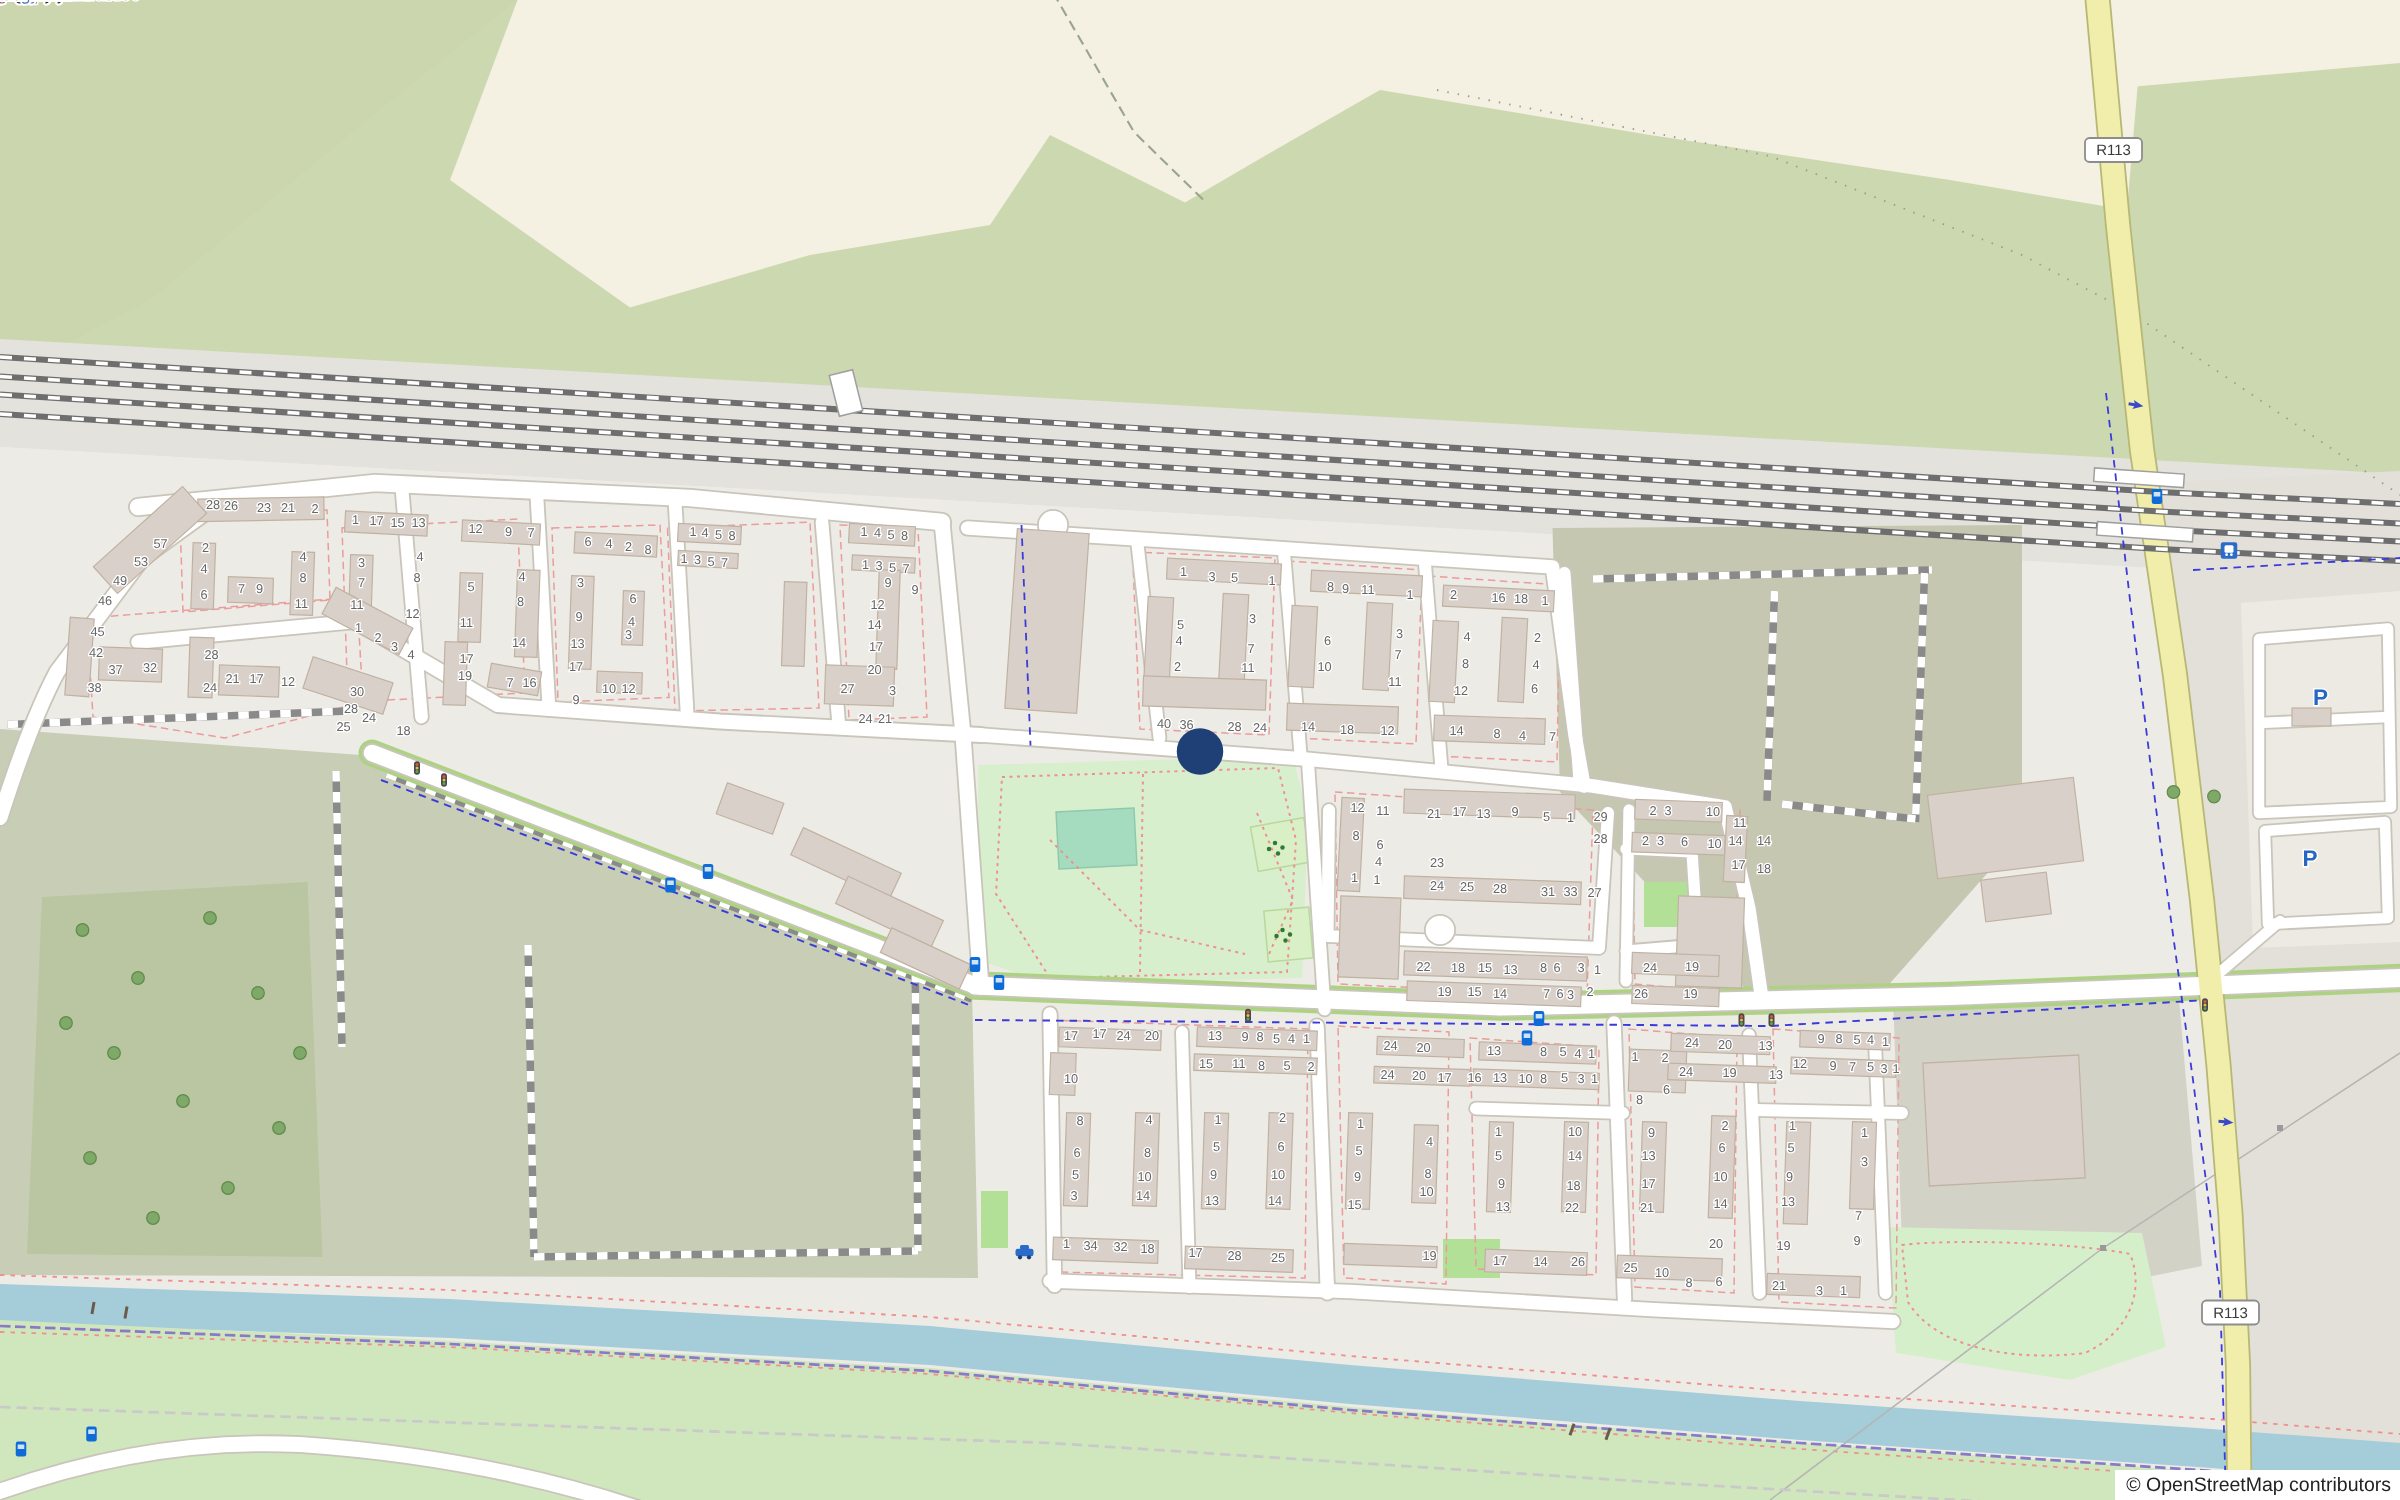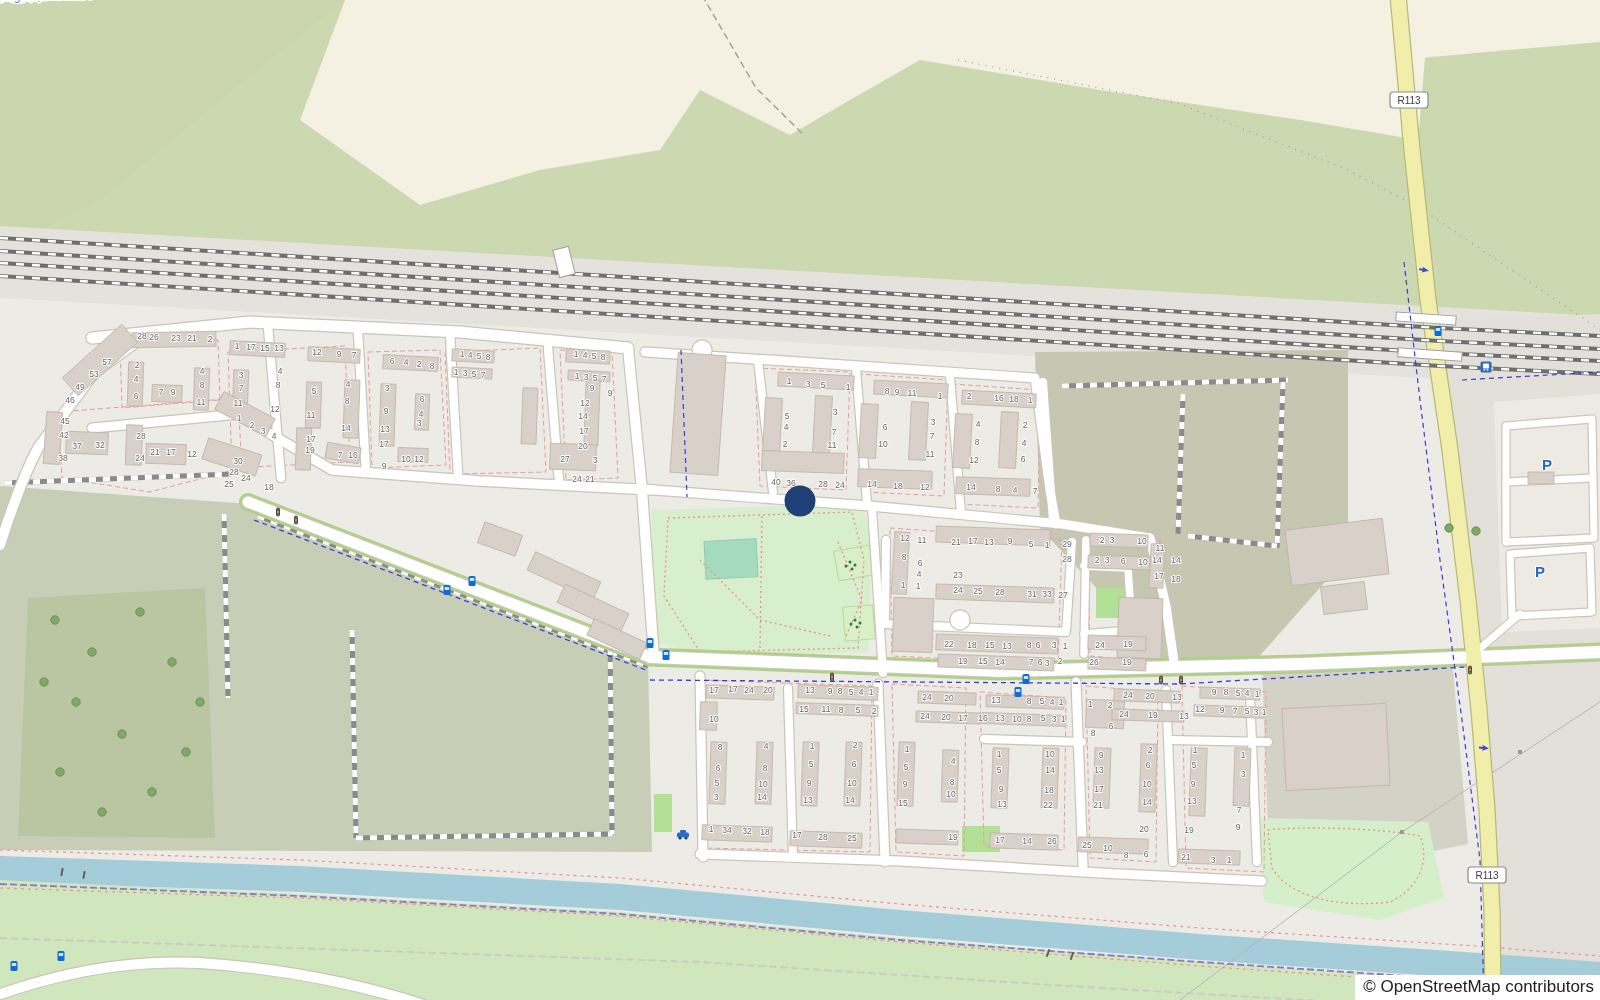--- a/index.html
+++ b/index.html
@@ -11,21 +11,21 @@
   .t-rail{font-size:10px;fill:#4c4c4c;stroke:#ffffffcc;stroke-width:2.2px;paint-order:stroke;}
   .t-loc{font-size:12.5px;fill:#787878;stroke:#fff;stroke-width:2.4px;paint-order:stroke;}
   .t-loci{font-size:17px;font-style:italic;fill:#6d6d6d;stroke:#fff;stroke-width:2.4px;paint-order:stroke;}
   .t-water{font-size:12px;font-style:italic;fill:#4d7fa8;stroke:#b6dcec;stroke-width:2px;paint-order:stroke;}
   .t-bnd{font-size: 11.5px;stroke:#fff;stroke-width:2px;paint-order:stroke;}
   .t-tr{font-size:12px;fill:#4a74c8;stroke:#fff;stroke-width:2.4px;paint-order:stroke;}
   .t-poi{font-size:11px;fill:#4a4a4a;stroke:#fff;stroke-width:2.2px;paint-order:stroke;}
   .t-num{font-size:8.5px;fill:#666;stroke:#fff;stroke-width:1.8px;paint-order:stroke;}
   .t-badge{font-size:10px;fill:#3c3c3c;}
   .t-p{font-size:15px;font-weight:bold;fill:#2666c4;stroke:#fff;stroke-width:2px;paint-order:stroke;}
-  #attr{position:absolute;right:0;bottom:0;background:#fff;padding:2px 6px 3px 8px;font-size:17px;color:#222;}
+  #attr{position:absolute;right:0;bottom:0;background:#fff;padding:2px 6px 3px 8px;font-size:13px;color:#222;}
 </style>
 </head>
 <body>
 
 <div id="viewport">
   <svg id="map-svg" width="1600" height="1000" viewBox="0 0 1600 1000">
     <g id="g-areas">
         <polygon points="0,0 1600,0 1600,318 1440,326 0,228" fill="#ccd8af" stroke="none" stroke-width="1"></polygon>
         <polygon points="345,0 1430,0 1418,140 1300,120 1100,90 920,60 850,100 790,135 700,90 660,150 540,170 420,205 300,120" fill="#f4f0e2" stroke="none" stroke-width="1"></polygon>
         <polygon points="1425,0 1600,0 1600,42 1420,58" fill="#f4f0e2" stroke="none" stroke-width="1"></polygon>

